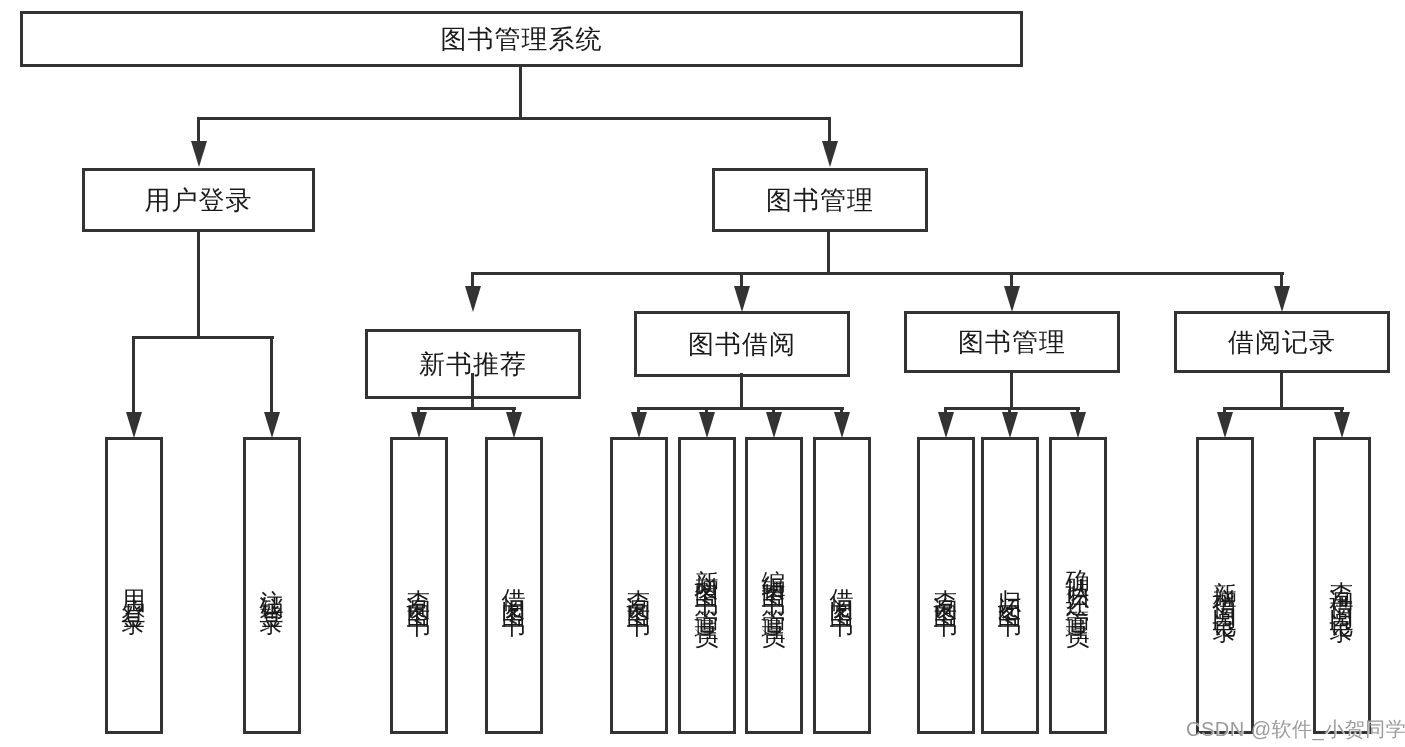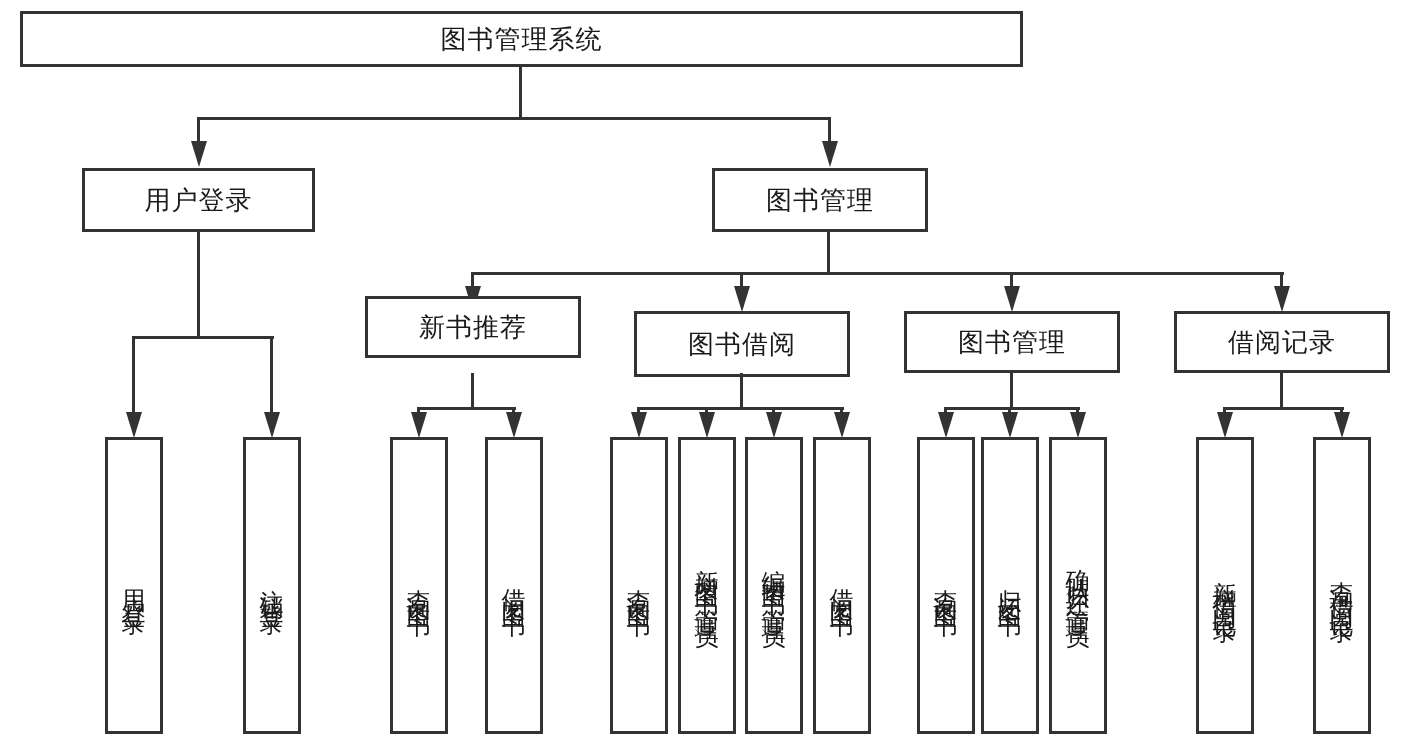--- a/index.html
+++ b/index.html
@@ -90,21 +90,21 @@
     <div class="vl" style="left:471px;top:272px;height:14px"></div>
     <div class="ah" style="left:465px;top:286px"></div>
     <div class="vl" style="left:740px;top:272px;height:14px"></div>
     <div class="ah" style="left:734px;top:286px"></div>
     <div class="vl" style="left:1010px;top:272px;height:14px"></div>
     <div class="ah" style="left:1004px;top:286px"></div>
     <div class="vl" style="left:1280px;top:272px;height:14px"></div>
     <div class="ah" style="left:1274px;top:286px"></div>
   </div>
 
-  <div class="node hnode" style="left:365px;top:296px;width:216px;height:62px">
+  <div class="node hnode" style="left:365px;top:329px;width:216px;height:70px">
     <span>新书推荐</span>
   </div>
   <div class="node hnode" style="left:634px;top:311px;width:216px;height:66px">
     <span>图书借阅</span>
   </div>
   <div class="node hnode" style="left:904px;top:311px;width:216px;height:62px">
     <span>图书管理</span>
   </div>
   <div class="node hnode" style="left:1174px;top:311px;width:216px;height:62px">
     <span>借阅记录</span>
@@ -185,14 +185,15 @@
   <div class="node leaf" style="left:1049px;top:437px;width:58px;height:297px">
     <span>确认归还（管理员）</span>
   </div>
   <div class="node leaf" style="left:1196px;top:437px;width:58px;height:297px">
     <span>新增借阅记录</span>
   </div>
   <div class="node leaf" style="left:1313px;top:437px;width:58px;height:297px">
     <span>查询借阅记录</span>
   </div>
 
+  <div class="watermark">CSDN @软件_小贺同学</div>
 
 </div>
 
 </body></html>

